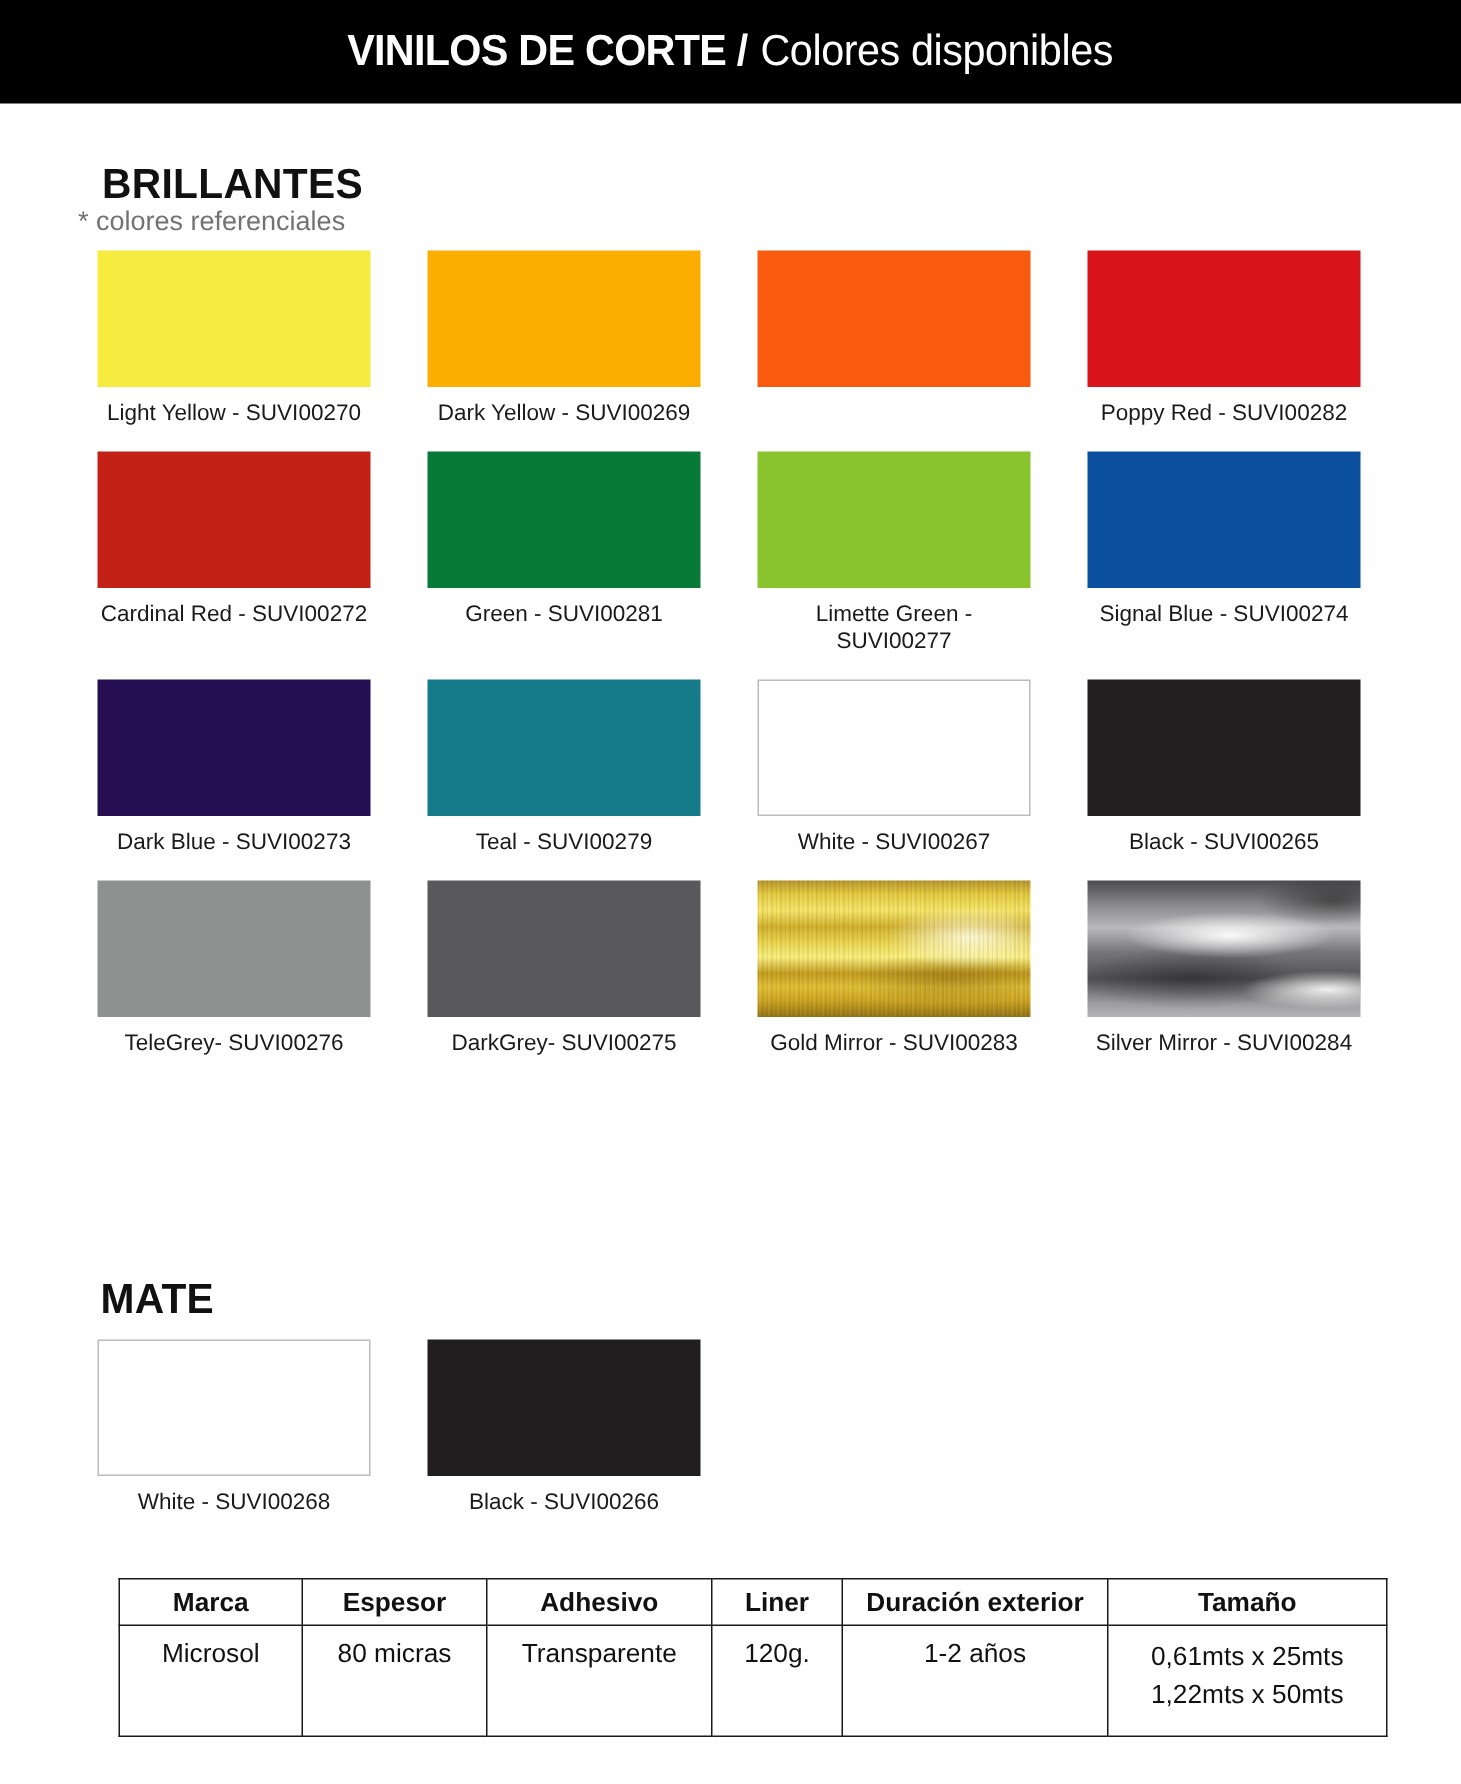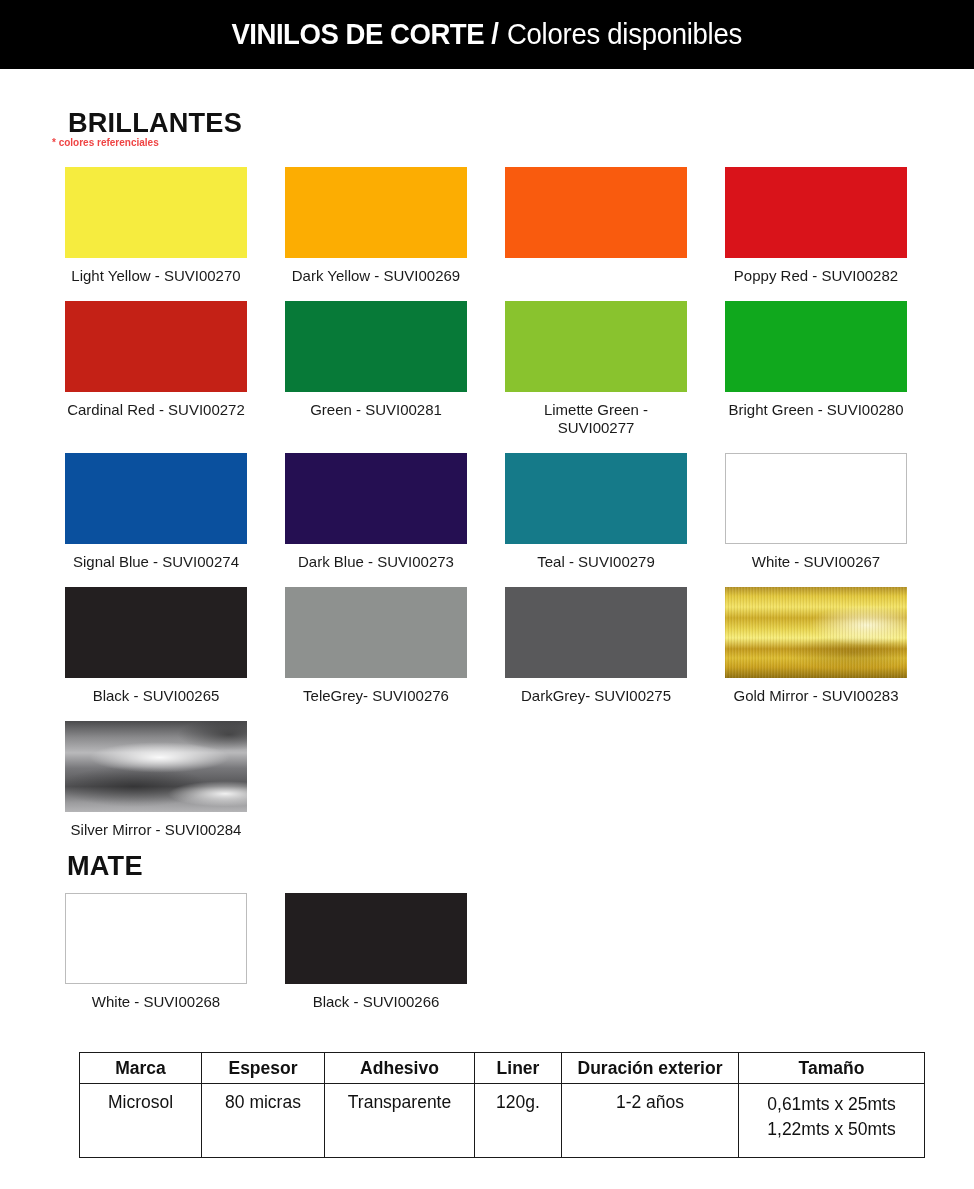--- a/index.html
+++ b/index.html
@@ -22,21 +22,21 @@
   .title .tr { font-weight:normal; letter-spacing:-0.3px; }
 
   
   .sec-heading {
     position:absolute; font-weight:bold; font-size:28px; color:#111;
     letter-spacing:0.2px; transform:scaleX(0.97); transform-origin:left;
   }
   .h-brillantes { left:68px; top:107px; }
   .h-mate { left:67px; top:850px; }
   .note {
-    position:absolute; left:52px; top:137px; font-size:10px; font-weight:bold; color:#ef4444;
+    position:absolute; left:52px; top:137px; font-size:18px; font-weight:normal; color:#737373;
   }
 
   
   .grid {
     position:absolute; display:grid;
     grid-template-columns:repeat(4, 182px); column-gap:38px; row-gap:16px;
   }
   .g-brillantes { left:65px; top:167px; }
   .g-mate { left:65px; top:893px; }
   .cell { width:182px; }
@@ -116,24 +116,20 @@
     </div>
     <div class="cell">
       <div class="sw" style="background: rgb(7, 122, 56);"></div>
       <div class="lbl">Green - SUVI00281</div>
     </div>
     <div class="cell">
       <div class="sw" style="background: rgb(137, 195, 46);"></div>
       <div class="lbl">Limette Green - SUVI00277</div>
     </div>
 
-    <div class="cell">
-      <div class="sw" style="background: rgb(16, 168, 29);"></div>
-      <div class="lbl">Bright Green - SUVI00280</div>
-    </div>
     <div class="cell">
       <div class="sw" style="background: rgb(10, 80, 158);"></div>
       <div class="lbl">Signal Blue - SUVI00274</div>
     </div>
     <div class="cell">
       <div class="sw" style="background: rgb(37, 15, 82);"></div>
       <div class="lbl">Dark Blue - SUVI00273</div>
     </div>
     <div class="cell">
       <div class="sw" style="background: rgb(21, 122, 137);"></div>

